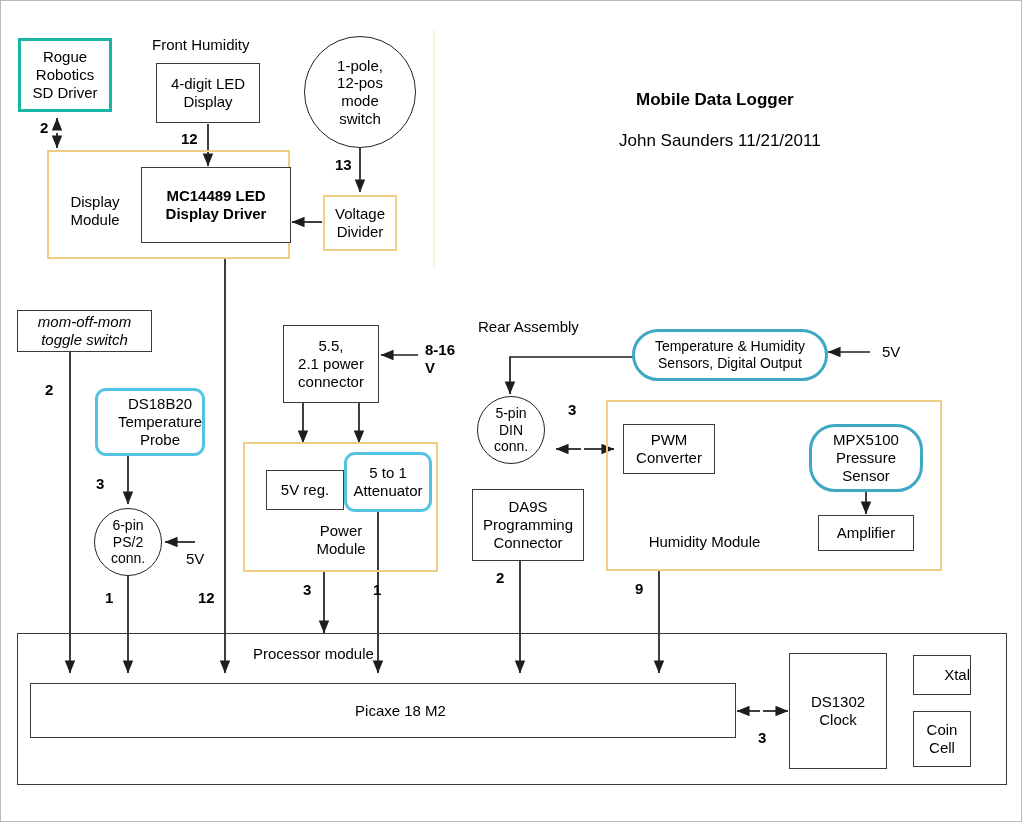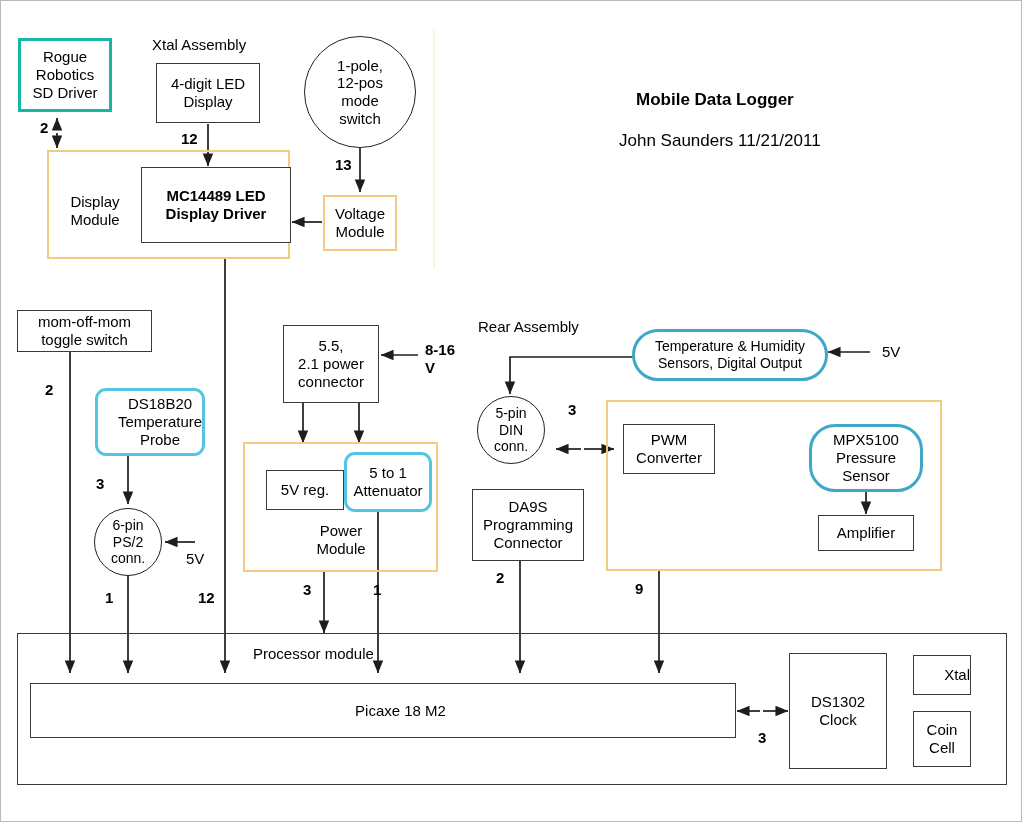--- a/index.html
+++ b/index.html
@@ -96,31 +96,34 @@
 
     <path class="w" d="M659,571 L659,673" marker-end="url(#ah)"></path>
 
     <path class="w" d="M760,711 L737,711" marker-end="url(#ah)"></path>
     <path class="w" d="M763,711 L788,711" marker-end="url(#ah)"></path>
   </svg>
 
   <div id="title" style="left:636px;top:90px;">Mobile Data Logger</div>
   <div id="subtitle" style="left:619px;top:131px;">John Saunders 11/21/2011</div>
 
-  <div class="cap" style="left:152px;top:36px;">Xtal Assembly</div>
+  <div class="cap" style="left:152px;top:36px;">Front Humidity</div>
   <div class="cap" style="left:478px;top:318px;">Rear Assembly</div>
 
   <div class="node yellowgrp" style="left:47px;top:150px;width:243px;height:109px;"></div>
   <div class="node yellowgrp" style="left:243px;top:442px;width:195px;height:130px;"></div>
   <div class="node yellowgrp" style="left:606px;top:400px;width:336px;height:171px;"></div>
 
   <div class="node plain" style="left:56px;top:190px;width:78px;height:42px;white-space:pre-line;"><span style="white-space: pre-line;">Display
 Module</span></div>
   <div class="node plain" style="left:286px;top:519px;width:110px;height:42px;white-space:pre-line;"><span style="white-space: pre-line;">Power
 Module</span></div>
+  <div class="node plain" style="left:617px;top:531px;width:175px;height:22px;">
+      <span>Humidity Module</span>
+    </div>
 
   <div class="node teal" style="left:18px;top:38px;width:94px;height:74px;white-space:pre-line;">
     <span style="white-space: pre-line;">Rogue
 Robotics
 SD Driver</span>
   </div>
 
   <div class="node rect" style="left:156px;top:63px;width:104px;height:60px;white-space:pre-line;">
     <span style="white-space: pre-line;">4-digit LED
 Display</span>
@@ -133,25 +136,25 @@
 switch</span>
   </div>
 
   <div class="node rect" style="left:141px;top:167px;width:150px;height:76px;white-space:pre-line;font-weight:bold;">
     <span style="white-space: pre-line;">MC14489 LED
 Display Driver</span>
   </div>
 
   <div class="node yellowgrp" style="left:323px;top:195px;width:74px;height:56px;white-space:pre-line;background:#fff;">
     <span style="white-space: pre-line;">Voltage
-Module</span>
+Divider</span>
   </div>
 
   <div class="node rect" style="left:17px;top:310px;width:135px;height:42px;white-space:pre-line;">
-    <span style="white-space: pre-line;">mom-off-mom
+    <span style="white-space: pre-line; font-style: italic;">mom-off-mom
 toggle switch</span>
   </div>
 
   <div class="node cyan" style="left:95px;top:388px;width:110px;height:68px;white-space:pre-line;">
     <span style="white-space: pre-line; padding-left: 20px;">DS18B20
 Temperature
 Probe</span>
   </div>
 
   <div class="node circle" style="left:94px;top:508px;width:68px;height:68px;white-space:pre-line;font-size:14px;">

